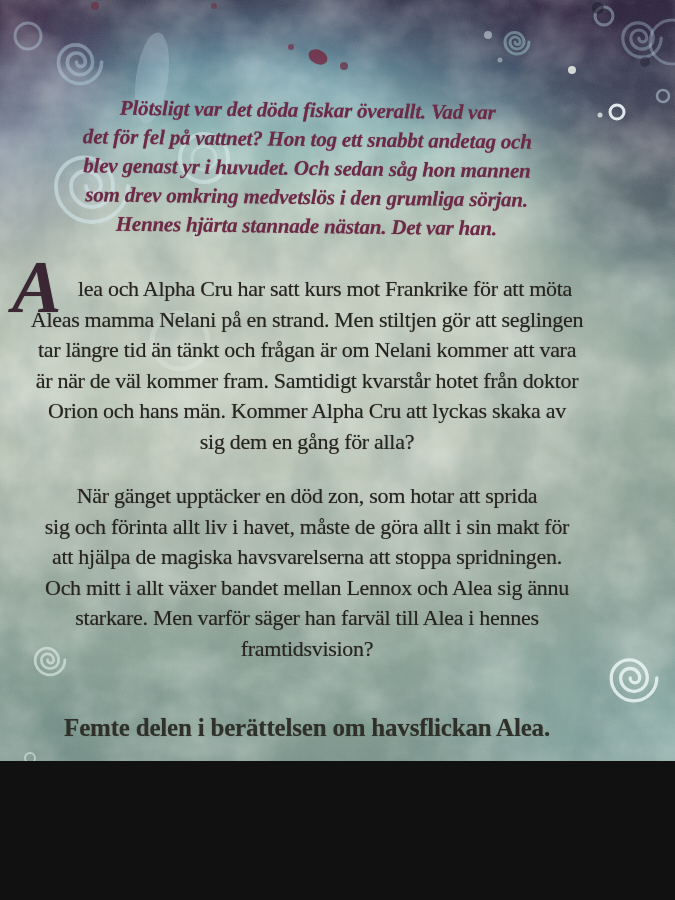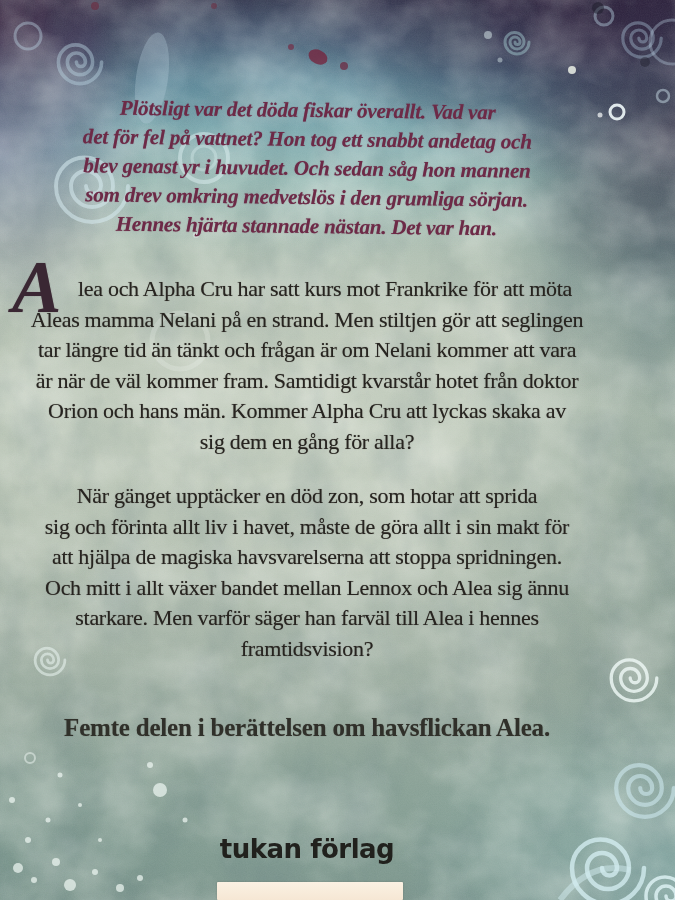--- a/index.html
+++ b/index.html
@@ -1,18 +1,18 @@
 <!DOCTYPE html>
 <html><head>
 <meta charset="utf-8">
 <style>
   html,body{margin:0;padding:0;background:#111;}
   .cover{
     position:relative;
-    width:675px;height:900px;
+    width:675px;height:761px;
     overflow:hidden;
     font-family:"Liberation Serif","DejaVu Serif",serif;
     background:
       radial-gradient(260px 200px at 0% 2%,   rgba(62,38,64,.78), transparent 70%),
       radial-gradient(430px 260px at 88% 0%,  rgba(44,31,58,.88), transparent 68%),
       radial-gradient(250px 270px at 100% 14%,rgba(58,44,66,.72), transparent 70%),
       radial-gradient(200px 240px at 1% 16%,  rgba(116,104,150,.50), transparent 70%),
       radial-gradient(270px 250px at 99% 27%, rgba(36,74,88,.50), transparent 70%),
       radial-gradient(500px 220px at 47% 12%, rgba(150,200,205,.38), transparent 70%),
       radial-gradient(700px 430px at 46% 44%, rgba(238,240,226,.32), transparent 75%),

